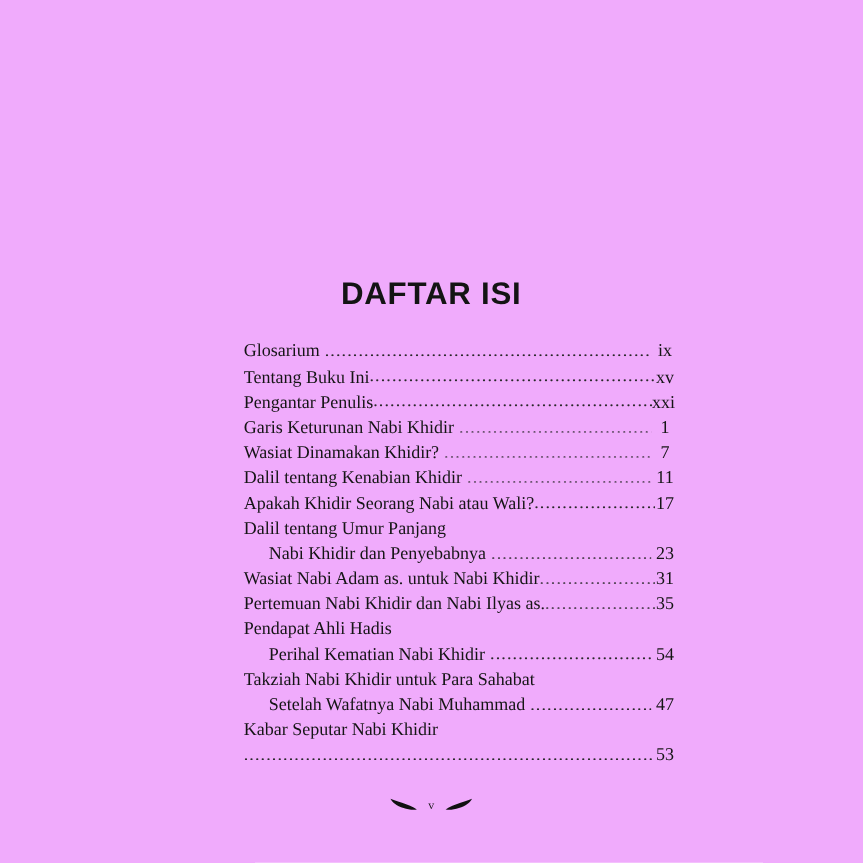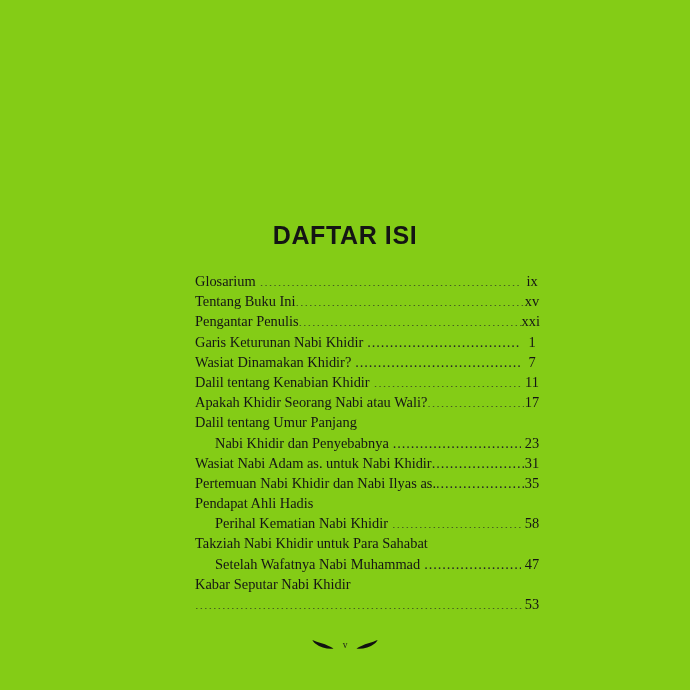--- a/index.html
+++ b/index.html
@@ -12,21 +12,21 @@
     background: #ffffff;
     font-family: "Liberation Serif", serif;
     color: #1a1a1a;
     overflow: hidden;
   }
 
   .page {
     position: relative;
     width: 690px;
     height: 690px;
-    background: #84cc16;
+    background: #f0abfc;
   }
 
   .toc-title {
     position: absolute;
     top: 221px;
     left: 0;
     width: 690px;
     text-align: center;
     font-family: "Liberation Sans", sans-serif;
     font-weight: bold;
@@ -205,21 +205,21 @@
       <div class="toc-entry no-leaders">
         <span class="entry-label">Pendapat Ahli Hadis</span>
         <span class="entry-gap"></span>
         <span class="entry-leaders"></span>
         <span class="entry-page"></span>
       </div>
       <div class="toc-entry indented">
         <span class="entry-label">Perihal Kematian Nabi Khidir</span>
         <span class="entry-gap"></span>
         <span class="entry-leaders"></span>
-        <span class="entry-page">58</span>
+        <span class="entry-page">54</span>
       </div>
       <div class="toc-entry no-leaders">
         <span class="entry-label">Takziah Nabi Khidir untuk Para Sahabat</span>
         <span class="entry-gap"></span>
         <span class="entry-leaders"></span>
         <span class="entry-page"></span>
       </div>
       <div class="toc-entry indented">
         <span class="entry-label">Setelah Wafatnya Nabi Muhammad</span>
         <span class="entry-gap"></span>

